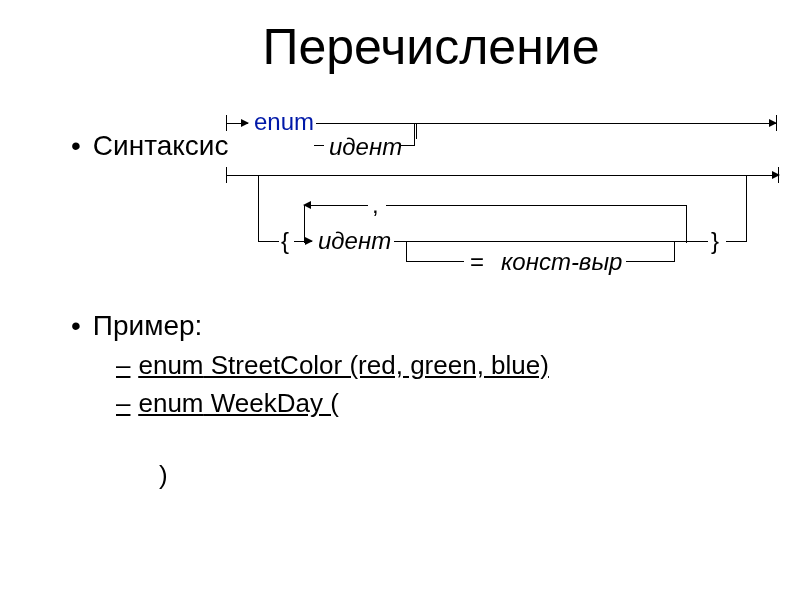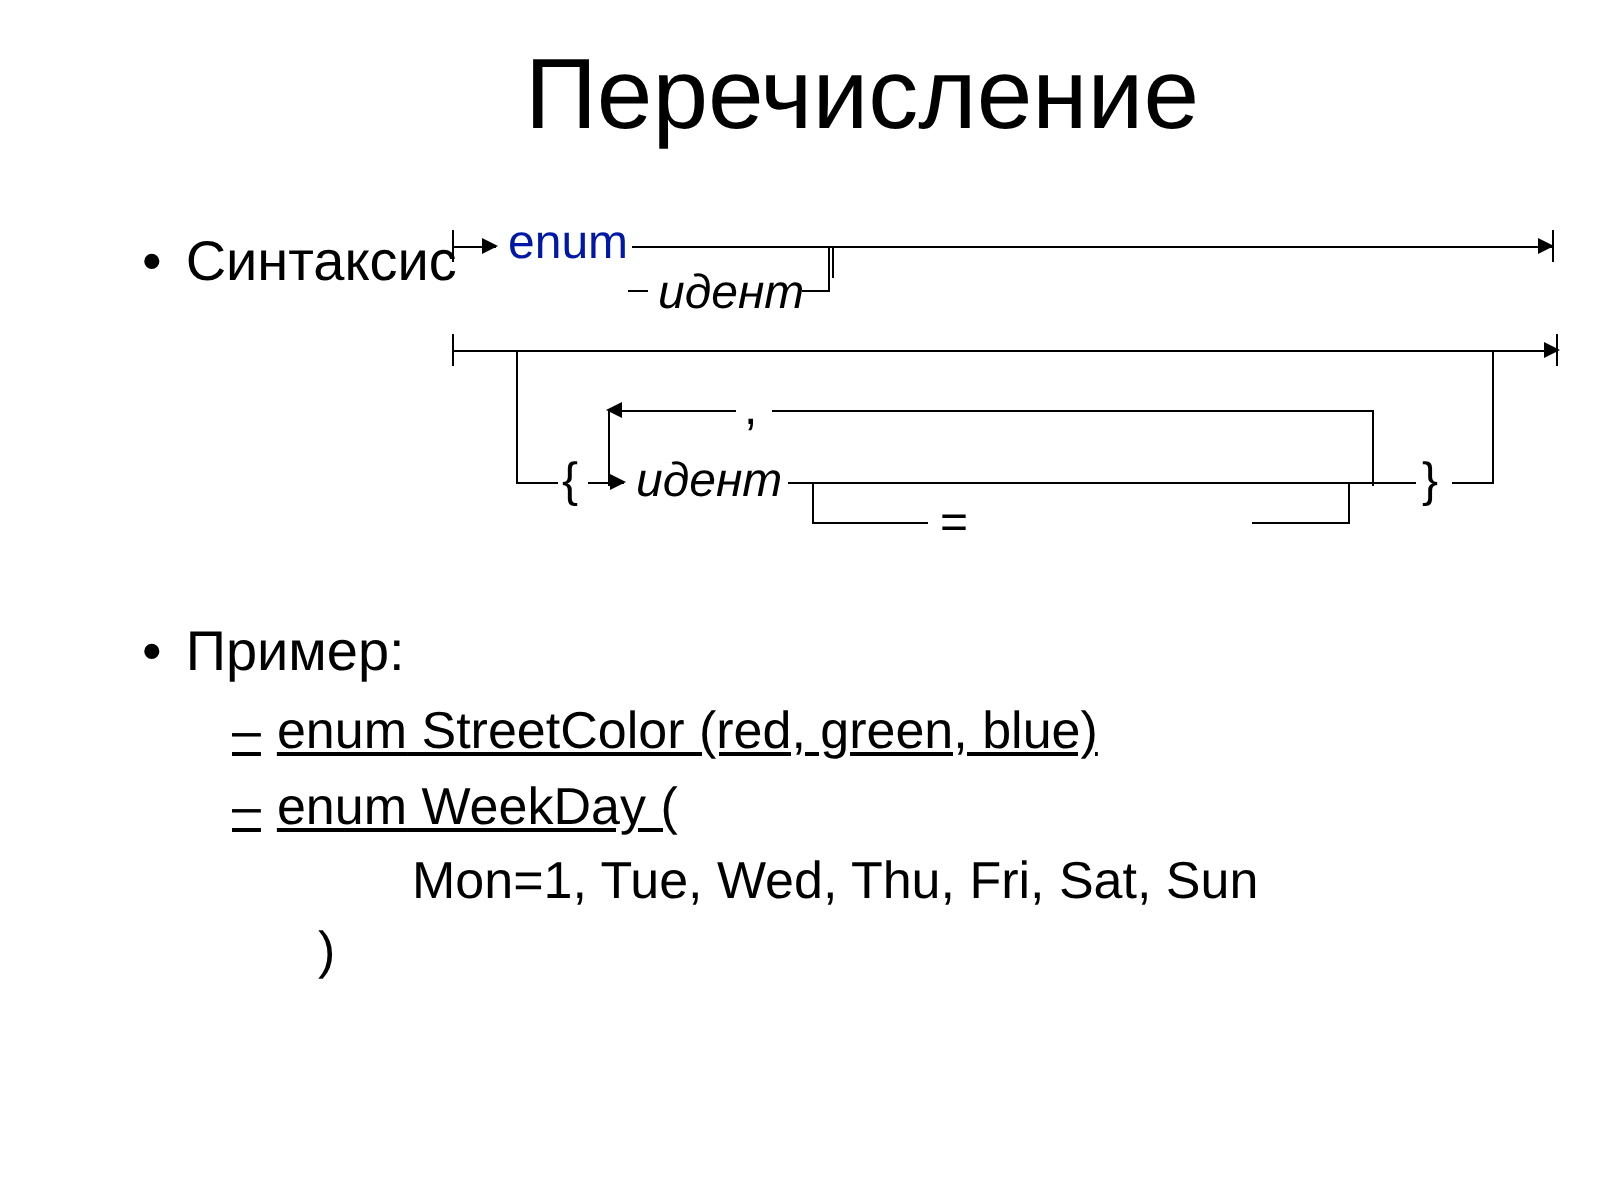--- a/index.html
+++ b/index.html
@@ -22,21 +22,21 @@
     position: absolute;
     top: 18px;
     left: 0;
     width: 800px;
     text-align: center;
     font-size: 50px;
     font-weight: 400;
   }
   .bullet-syntax {
     position: absolute;
-    top: 115px;
+    top: 130px;
     left: 40px;
     font-size: 28px;
   }
   .bullet-example {
     position: absolute;
     top: 310px;
     left: 40px;
     font-size: 28px;
     text-align: right;
   }
@@ -155,32 +155,32 @@
     <div class="tick" style="left:460px; top:100px; height:38px;"></div>
 
     <div class="line arrow-r" style="left:68px; top:136px; width:18px; height:1px;"></div>
     <span class="nt" style="left:92px; top:122px;">идент</span>
     <div class="line" style="left:168px; top:136px; width:292px; height:1px;"></div>
     <div class="tick" style="left:180px; top:136px; height:20px;"></div>
 
     <div class="tick" style="left:448px; top:136px; height:20px;"></div>
     <div class="line" style="left:180px; top:156px; width:58px; height:1px;"></div>
     <span class="tk" style="left:244px; top:143px;">=</span>
+    <span class="nt" style="left:275px; top:143px;">конст-выр</span>
     <div class="line" style="left:400px; top:156px; width:49px; height:1px;"></div>
 
     <div class="line" style="left:460px; top:136px; width:22px; height:1px;"></div>
     <span class="tk" style="left:485px; top:122px;">}</span>
 
   </div>
 
   <div class="bullet-example">Пример:</div>
 
   <div class="sub-item sub-1">
     <span class="dash">–</span><u>enum</u><span> StreetColor (red, green, blue)</span>
   </div>
 
   <div class="sub-item sub-2">
     <span class="dash">–</span><u>enum</u><span> WeekDay (</span>
   </div>
-  <div class="sub-2-line2">Mon=1, Tue, Wed, Thu, Fri, Sat, Sun</div>
   <div class="sub-2-line3">)</div>
 
 </div>
 
 </body></html>

